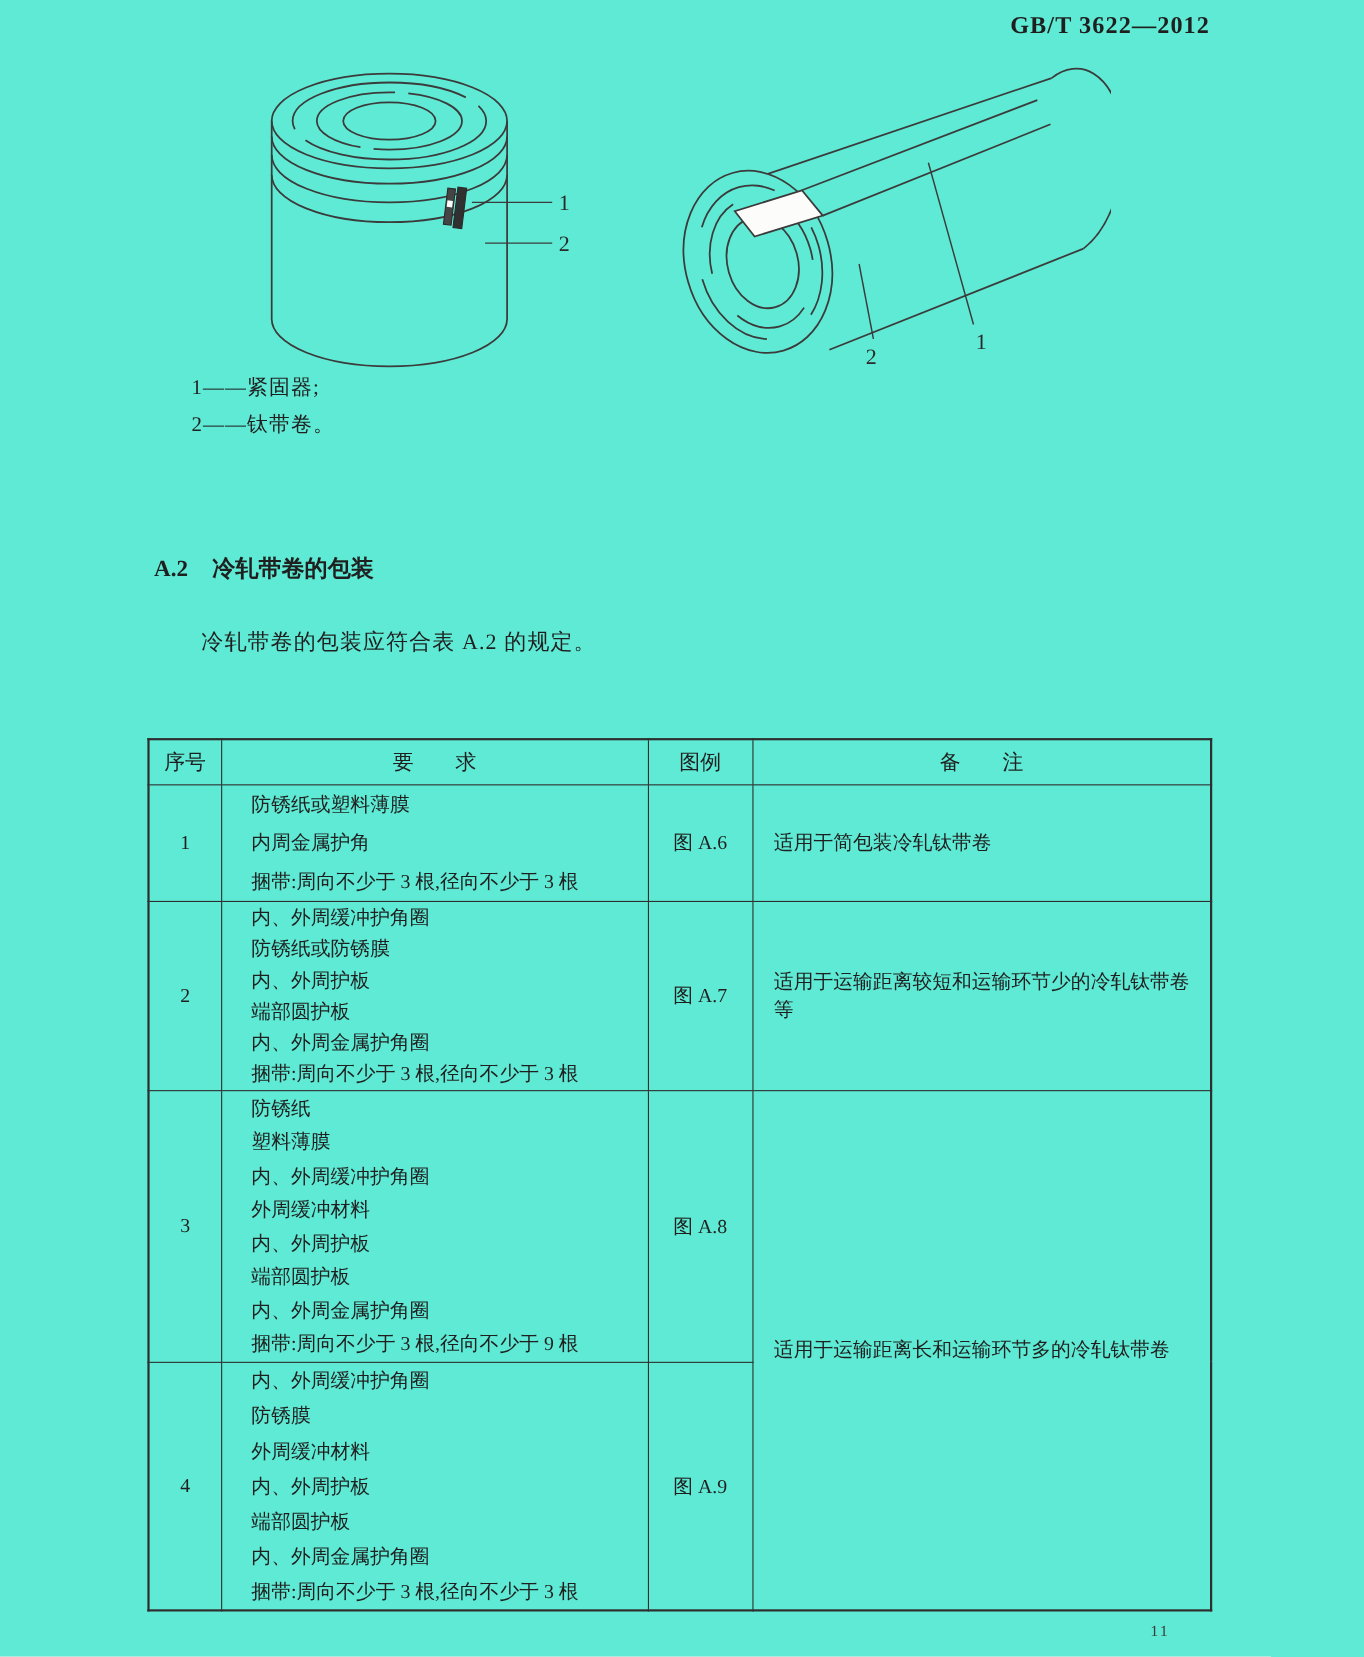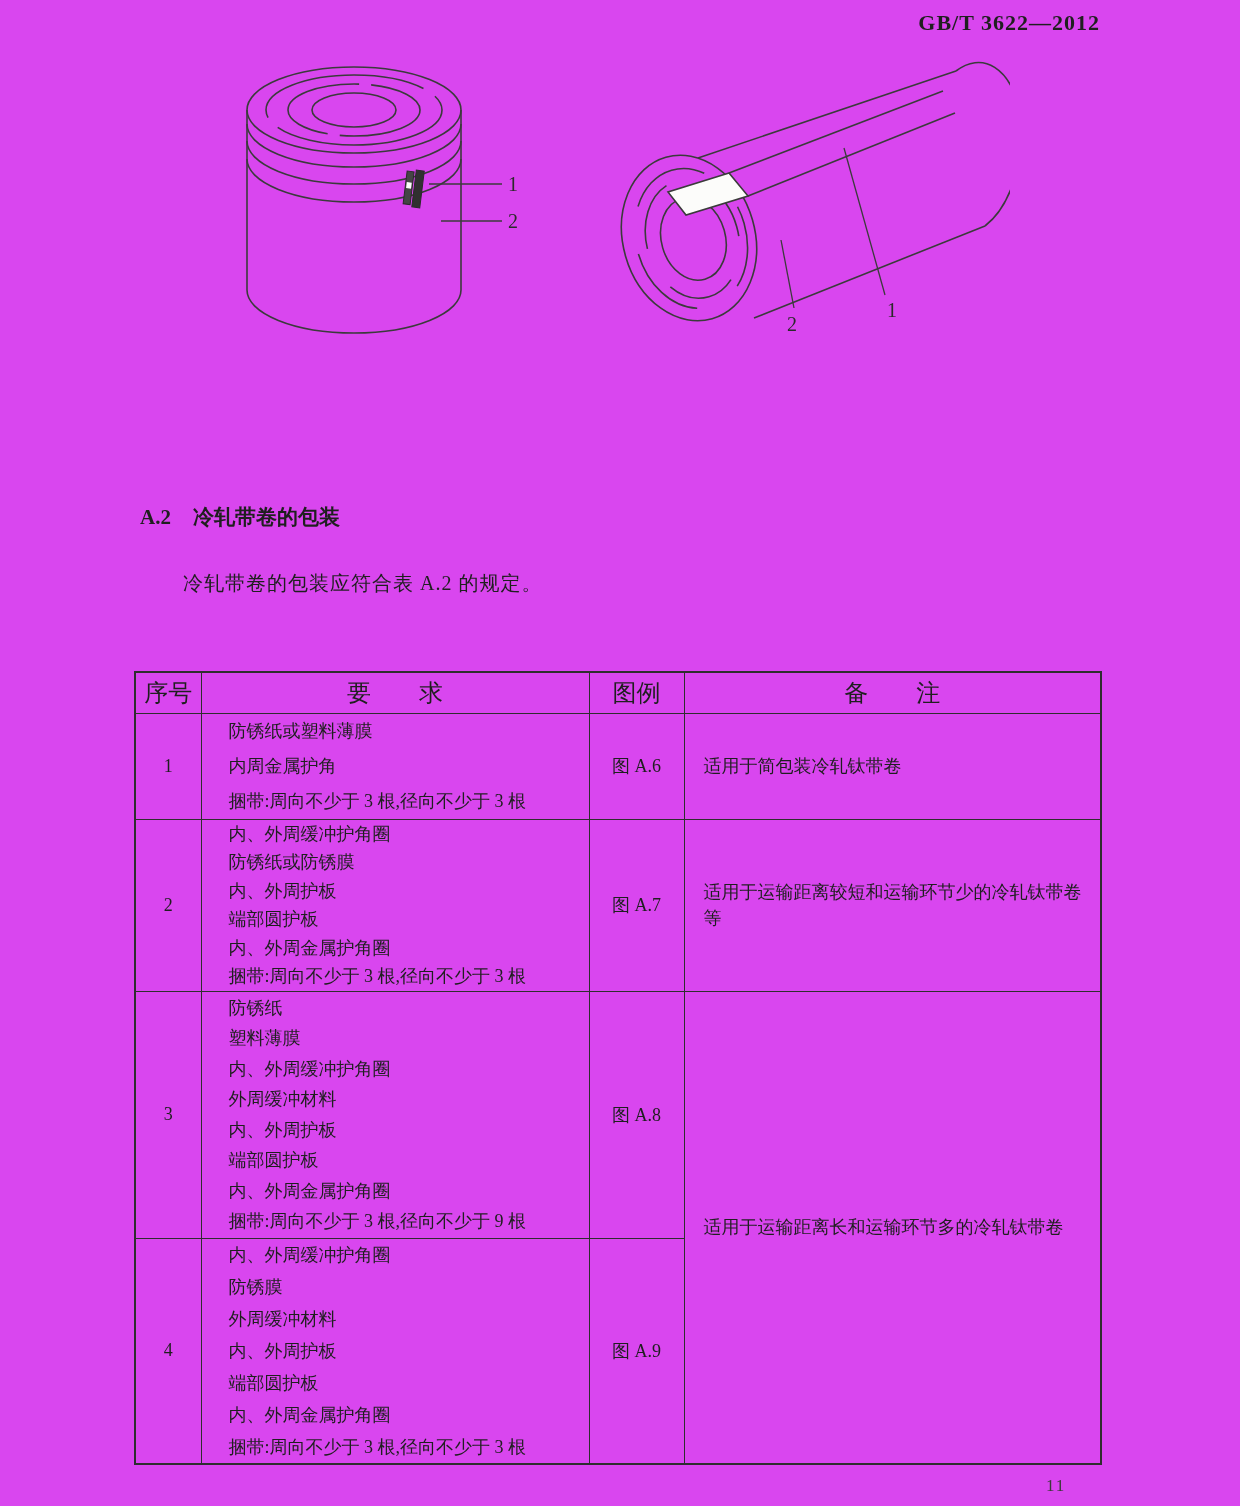--- a/index.html
+++ b/index.html
@@ -1,21 +1,21 @@
 <!DOCTYPE html>
 <html><head>
 <meta charset="utf-8">
 <style>
   * { margin:0; padding:0; box-sizing:border-box; }
   html,body { background:#e8e8e6; }
   .page {
     position:relative;
     width:1240px; height:1506px;
     margin:0 auto;
-    background:#d946ef;
+    background:#5eead4;
     color:#1f1f1f;
     font-family:"Liberation Serif","DejaVu Serif",serif;
     overflow:hidden;
   }
   .doc-code {
     position:absolute; top:10px; right:140px;
     font-size:22px; font-weight:bold; letter-spacing:1px;
   }
   .fig-svg { position:absolute; }
   .fig-svg text { font-family:"Liberation Serif","DejaVu Serif",serif; font-size:20px; fill:#2a2a2a; }
@@ -47,37 +47,37 @@
   table.spec col.c-req { width:388px; }
   table.spec col.c-leg { width:95px; }
   table.spec col.c-note { width:417px; }
   table.spec th, table.spec td {
     border:1px solid #2e2e2e;
     font-weight:normal;
     vertical-align:middle;
   }
   table.spec { border:2px solid #2e2e2e; }
   table.spec tr.hdr { height:41px; }
-  table.spec tr.hdr th { font-size:24px; text-align:center; border-bottom:1.5px solid #2e2e2e; }
+  table.spec tr.hdr th { font-size:19px; text-align:center; border-bottom:1.5px solid #2e2e2e; }
   table.spec tr.r1 { height:106px; }
   table.spec tr.r2 { height:172px; }
   table.spec tr.r3 { height:247px; }
   table.spec tr.r4 { height:225px; }
   td.cell-num { text-align:center; }
   td.cell-req { padding-left:27px; padding-right:10px; }
   .req-text { white-space:pre-line; }
   .lh-a { line-height:35px; }
   .lh-b { line-height:28.5px; }
   .lh-c { line-height:30.5px; }
   .lh-d { line-height:32px; }
   td.cell-leg { text-align:center; }
   td.cell-note { padding-left:19px; padding-right:6px; line-height:26px; }
   .page-number {
     position:absolute; left:1046px; top:1476px;
-    font-size:17px; color:#3a3a3a; letter-spacing:2px;
+    font-size:14px; color:#3a3a3a; letter-spacing:2px;
   }
 </style>
 </head>
 <body>
 
 <div class="page">
 
   <div class="doc-code">GB/T 3622—2012</div>
 
   <svg class="fig-svg" style="left:228px; top:53px;" width="302" height="292" viewBox="0 0 302 292" fill="none" stroke="#3b3b3b" stroke-width="1.6">
@@ -126,20 +126,24 @@
 
     <path d="M131,133 L345,51"></path>
     <path d="M150,156 L357,73"></path>
 
     <path d="M183,200 L196,268" stroke-width="1.3"></path>
     <text x="189" y="291" stroke="none" fill="#2a2a2a">2</text>
     <path d="M246,108 L287,255" stroke-width="1.3"></path>
     <text x="289" y="277" stroke="none" fill="#2a2a2a">1</text>
   </svg>
 
+  <div class="legend">
+    <div class="legend-line">1——紧固器;</div>
+    <div class="legend-line">2——钛带卷。</div>
+  </div>
 
 
   <div class="section-heading">
     <span class="sec-num">A.2</span><span>冷轧带卷的包装</span>
   </div>
 
   <div class="paragraph">冷轧带卷的包装应符合表 A.2 的规定。</div>
 
 
   <table class="spec">

